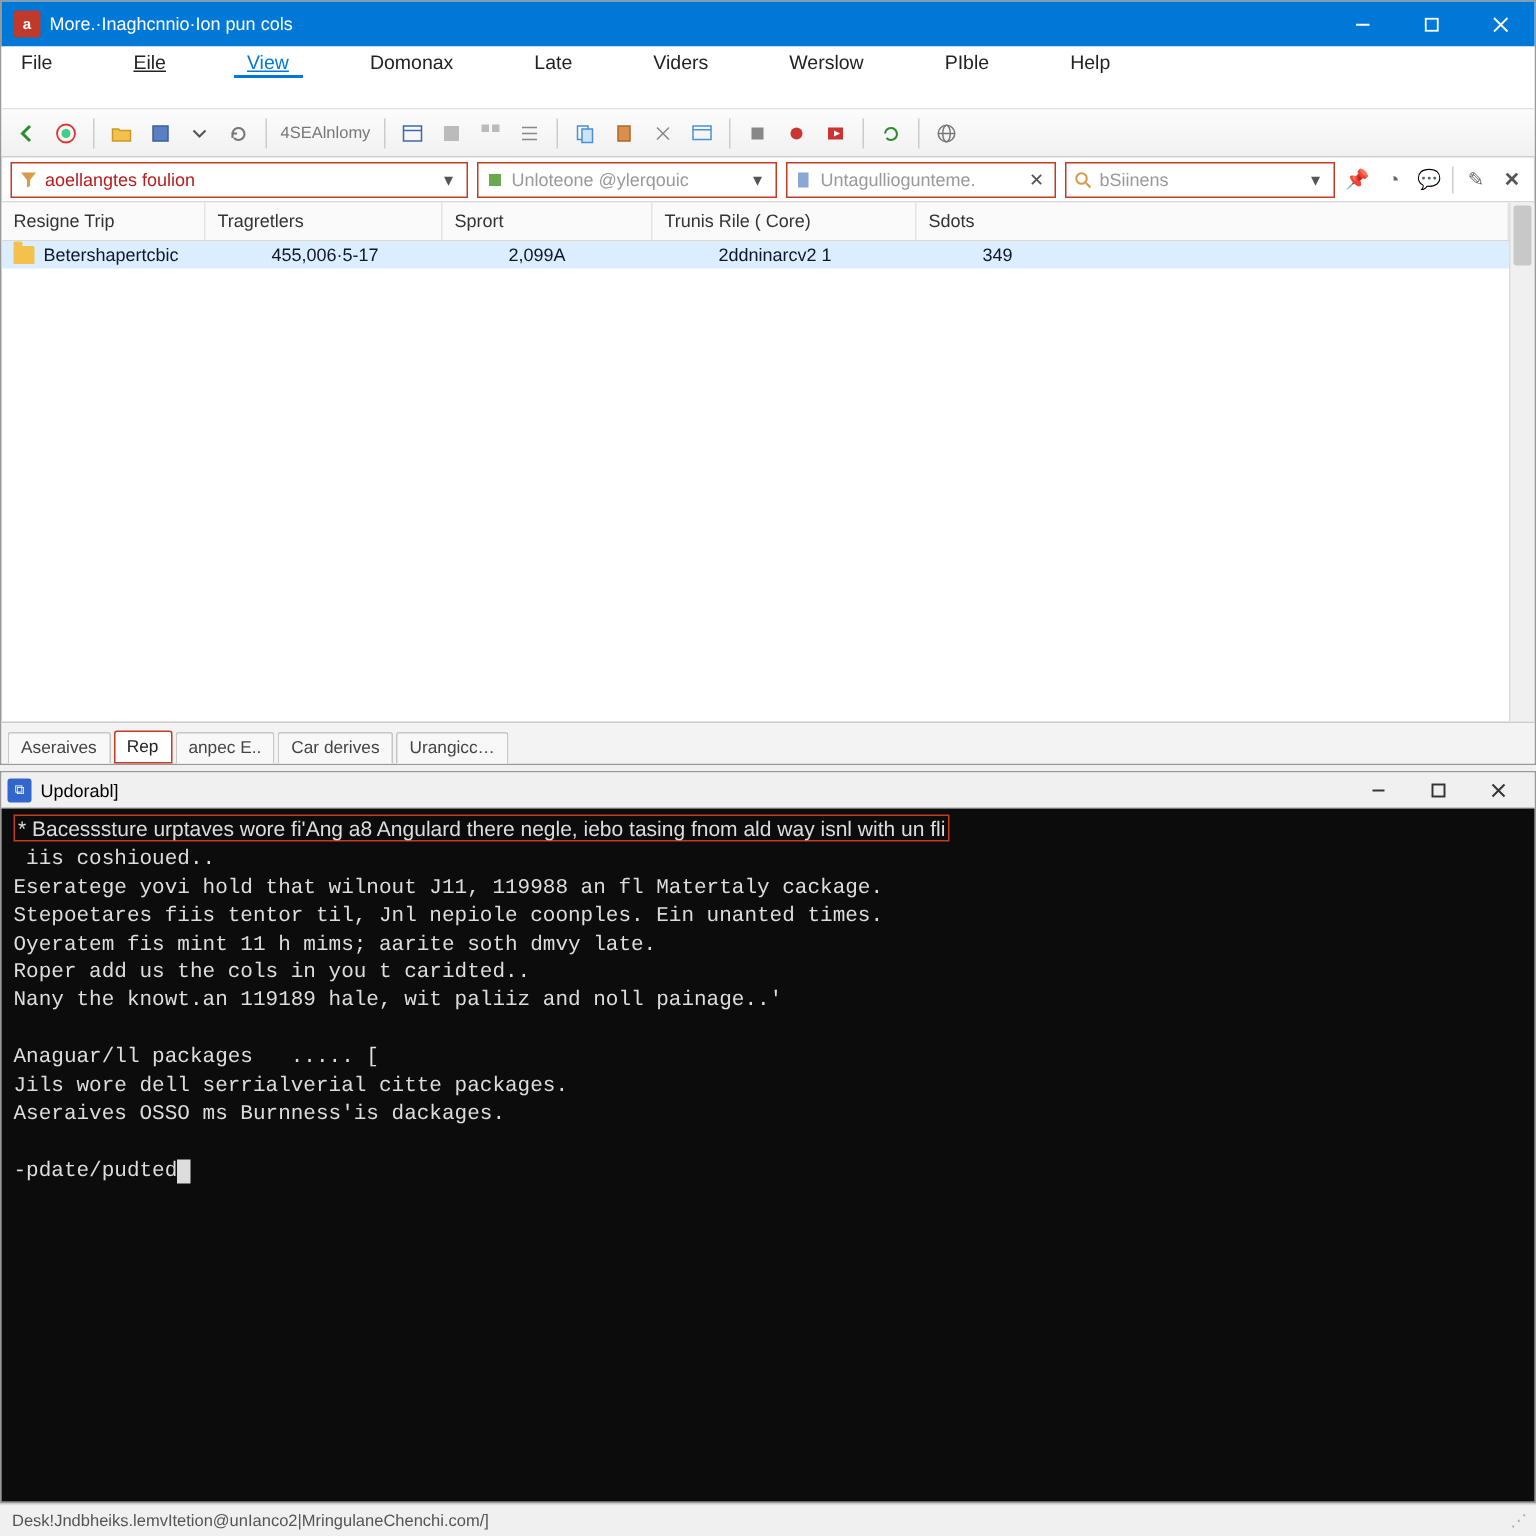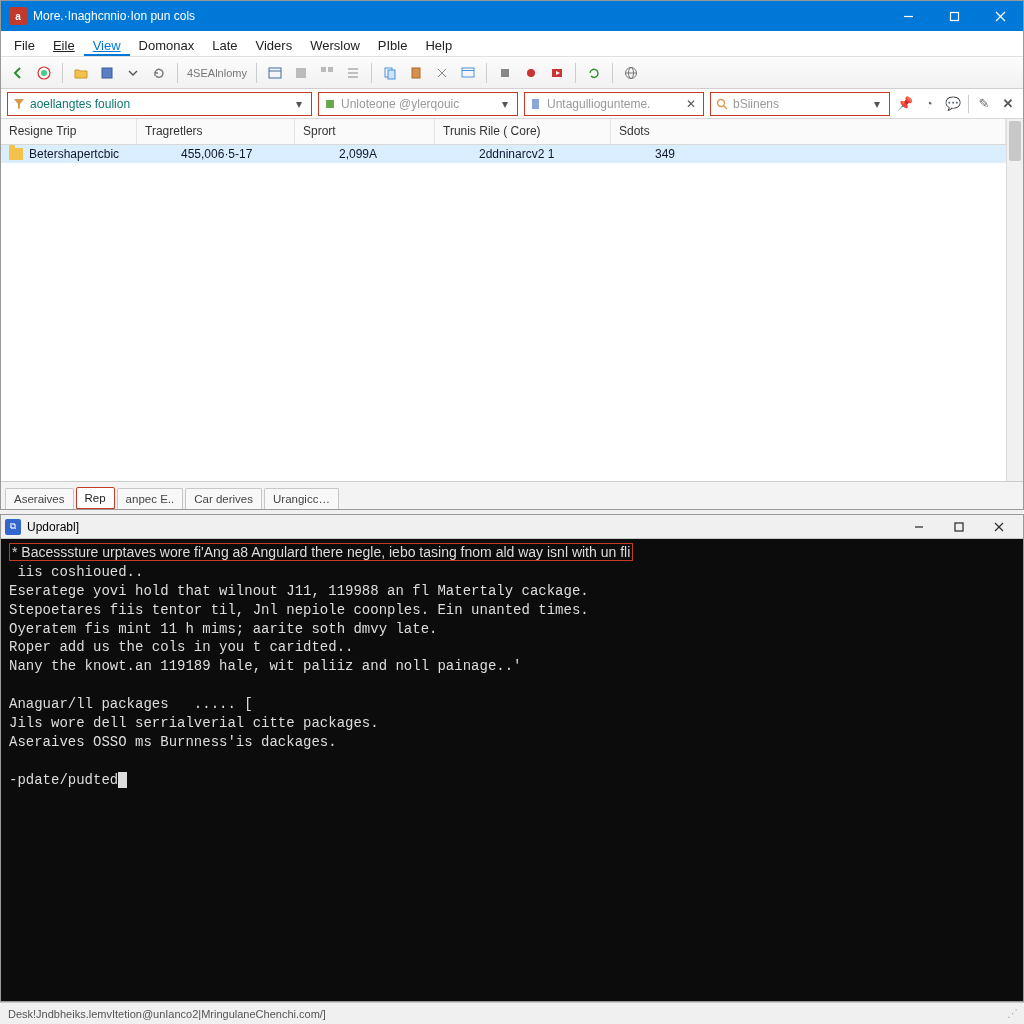--- a/index.html
+++ b/index.html
@@ -7,37 +7,37 @@
 
 
 .top-window { flex: 0 0 510px; background: #fff; border: 1px solid #999; display: flex; flex-direction: column; position: relative; }
 .titlebar { height: 30px; background: #0078d7; color: #fff; display: flex; align-items: center; font-size: 12px; }
 .titlebar .app-icon { width: 18px; height: 18px; background: #c0392b; border-radius: 2px; margin: 0 6px 0 8px; display: flex; align-items: center; justify-content: center; font-size: 10px; font-weight: bold; }
 .win-controls { margin-left: auto; display: flex; }
 .win-btn { width: 46px; height: 30px; display: flex; align-items: center; justify-content: center; color: #fff; font-size: 14px; }
 .win-btn svg { width: 11px; height: 11px; stroke: #fff; stroke-width: 1.2; fill: none; }
 
 
-.menubar { height: 26px; background: #fff; display: flex; align-items: flex-end; padding: 0 4px; border-bottom: 1px solid #e0e0e0; }
+.menubar { height: 42px; background: #fff; display: flex; align-items: flex-start; padding: 0 4px; border-bottom: 1px solid #e0e0e0; gap: 36px; }
 .menu-item { padding: 3px 9px; font-size: 13px; color: #222; }
 .menu-item u { text-decoration: underline; }
 .menu-item.active { color: #0078d7; border-bottom: 2px solid #0078d7; padding-bottom: 1px; }
 
 
 .toolbar { height: 32px; background: linear-gradient(#fcfcfc,#f1f1f1); border-bottom: 1px solid #d0d0d0; display: flex; align-items: center; padding: 0 6px; gap: 4px; }
 .tbtn { width: 22px; height: 22px; display: flex; align-items: center; justify-content: center; border-radius: 2px; }
 .tbtn svg { width: 16px; height: 16px; }
 .tsep { width: 1px; height: 20px; background: #ccc; margin: 0 3px; }
 .tlabel { font-size: 11px; color: #777; padding: 0 2px; }
 
 
 .filter-row { height: 30px; display: flex; align-items: center; gap: 6px; padding: 3px 6px; border-bottom: 1px solid #d8d8d8; }
 .combo { height: 24px; border: 1.5px solid #c23b22; background: #fff; display: flex; align-items: center; font-size: 12px; padding: 0 4px; position: relative; }
 .combo .cicon { width: 14px; height: 14px; margin-right: 4px; }
-.combo .ctext { color: #0f766e; flex: 1; overflow: hidden; white-space: nowrap; }
+.combo .ctext { color: #b91c1c; flex: 1; overflow: hidden; white-space: nowrap; }
 .combo .placeholder { color: #999; }
 .combo .carrow { width: 16px; display: flex; justify-content: center; color: #555; }
 .combo .cx { width: 16px; display: flex; justify-content: center; color: #555; font-size: 12px; }
 .combo1 { flex: 0 0 305px; }
 .combo2 { flex: 0 0 200px; }
 .combo3 { flex: 0 0 180px; }
 .combo4 { flex: 0 0 180px; }
 .rbtn { width: 20px; height: 20px; display: flex; align-items: center; justify-content: center; color: #666; font-size: 13px; }
 .rbtn.close { color: #555; font-weight: bold; }
 

